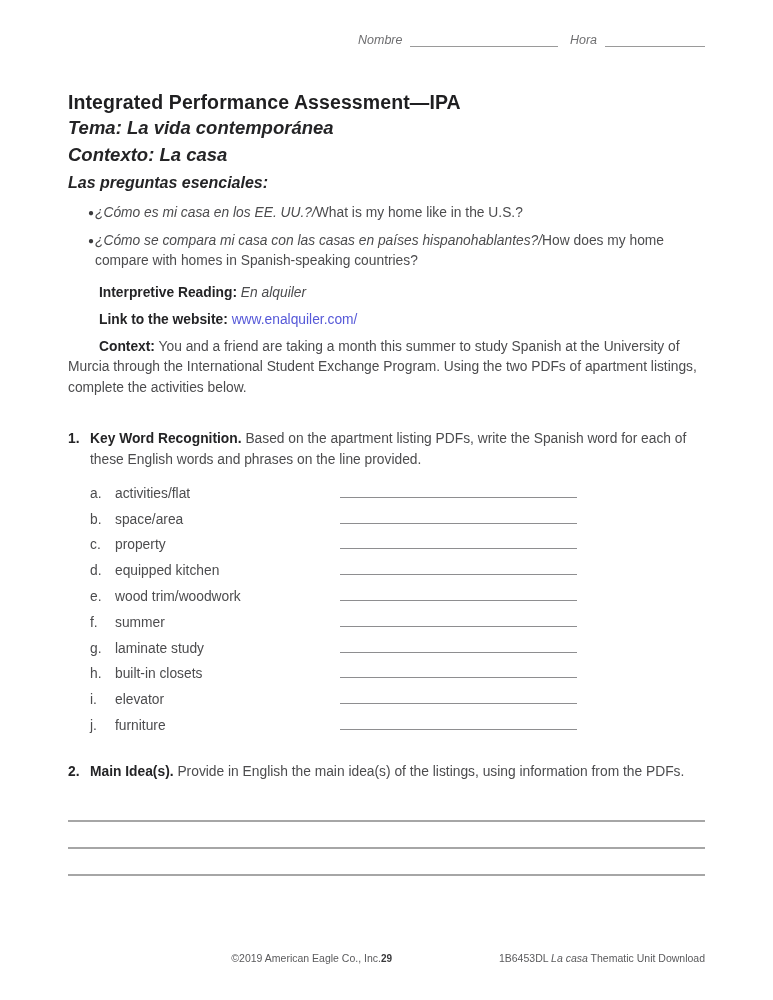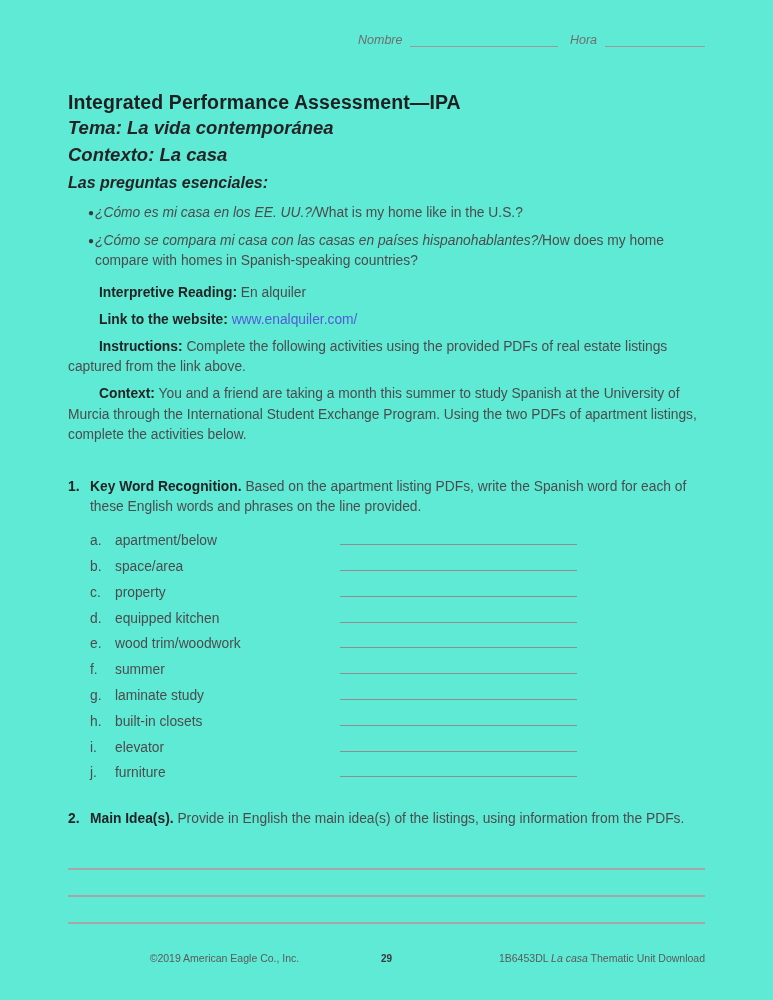--- a/index.html
+++ b/index.html
@@ -1,20 +1,20 @@
 <!DOCTYPE html>
 <html><head>
 <meta charset="utf-8">
 <style>
   * { margin:0; padding:0; box-sizing:border-box; }
   html,body { background:#e8e8e8; }
   .page {
     position:relative;
     width:773px; height:1000px;
-    background:#5eead4;
+    background:#ffffff;
     font-family:"Liberation Sans", sans-serif;
     color:#4c4c4e;
     margin:0 auto;
     overflow:hidden;
   }
   
   .name-hora {
     position:absolute; top:33px; left:358px; right:68px;
     display:flex; align-items:flex-end;
     font-size:12.5px; font-style:italic; color:#6e6e70;
@@ -40,21 +40,21 @@
   }
   
   .bullets { margin-top:8px; list-style:none; }
   .bullet-row { display:flex; margin-top:7px; line-height:20.5px; font-size:13.8px; }
   .dot { width:27px; padding-left:20px; font-size:10px; line-height:20.5px; color:#3a3a3c; flex:0 0 27px; }
   .q-text { flex:1; }
   .q-text i { font-style:italic; }
   
   .labeled { margin-top:6.5px; font-size:13.8px; line-height:20.5px; }
   .labeled b { color:#242426; font-weight:bold;padding-left:31px; }
-  .labeled .it { }
+  .labeled .it { font-style:italic; }
   a.weblink { color:#5558d8; text-decoration:none; cursor:pointer; }
   
   .activity { display:flex; font-size:13.8px; line-height:20.5px; }
   .activity-1 { margin-top:31px; }
   .activity-2 { margin-top:26px; }
   .act-num { flex:0 0 22px; font-weight:bold; color:#242426; }
   .act-body b { color:#242426; }
   .kw-list { margin-top:8px; }
   .kw-row { position:relative; height:25.8px; display:flex; align-items:flex-end; font-size:13.8px; }
   .kw-letter { position:absolute; left:22px; bottom:3px; }
@@ -62,21 +62,21 @@
   .kw-blank { position:absolute; left:272px; width:237px; bottom:6px; border-bottom:1px solid #8e8e90; }
   
   .answer-lines { margin-top:13px; }
   .ans-line { height:27px; border-bottom:2px solid #a6a6a6; }
   
   .footer {
     position:absolute; left:68px; right:68px; top:952px;
     display:flex; align-items:baseline;
     font-size:10.5px; color:#5a5a5c;
   }
-  .foot-left { flex:1; text-align:center; }
+  .foot-left { flex:1; text-align:right; }
   .foot-center { flex:0 0 auto; font-size:10px; font-weight:bold; color:#39393b; }
   .foot-right { flex:1; text-align:right; }
   .foot-right i { font-style:italic; }
 </style>
 </head>
 <body>
 
 <div class="page">
 
   <div class="name-hora">
@@ -106,40 +106,36 @@
 
     <p class="labeled" style="margin-top:11px;">
       <b>Interpretive Reading:</b>
       <span class="it">En alquiler</span>
     </p>
     <p class="labeled">
       <b>Link to the website:</b>
       <a class="weblink">www.enalquiler.com/</a>
     </p>
     <p class="labeled">
-      <b>Instructions:</b>
-      <span>Complete the following activities using the provided PDFs of real estate listings captured from the link above.</span>
-    </p>
-    <p class="labeled">
       <b>Context:</b>
       <span>You and a friend are taking a month this summer to study Spanish at the University of Murcia through the International Student Exchange Program. Using the two PDFs of apartment listings, complete the activities below.</span>
     </p>
 
     <div class="activity activity-1">
       <span class="act-num">1.</span>
       <p class="act-body">
         <b>Key Word Recognition.</b>
         <span>Based on the apartment listing PDFs, write the Spanish word for each of these English words and phrases on the line provided.</span>
       </p>
     </div>
 
     <div class="kw-list">
       <div class="kw-row">
         <span class="kw-letter">a.</span>
-        <span class="kw-term">apartment/below</span>
+        <span class="kw-term">activities/flat</span>
         <span class="kw-blank"></span>
       </div>
       <div class="kw-row">
         <span class="kw-letter">b.</span>
         <span class="kw-term">space/area</span>
         <span class="kw-blank"></span>
       </div>
       <div class="kw-row">
         <span class="kw-letter">c.</span>
         <span class="kw-term">property</span>

